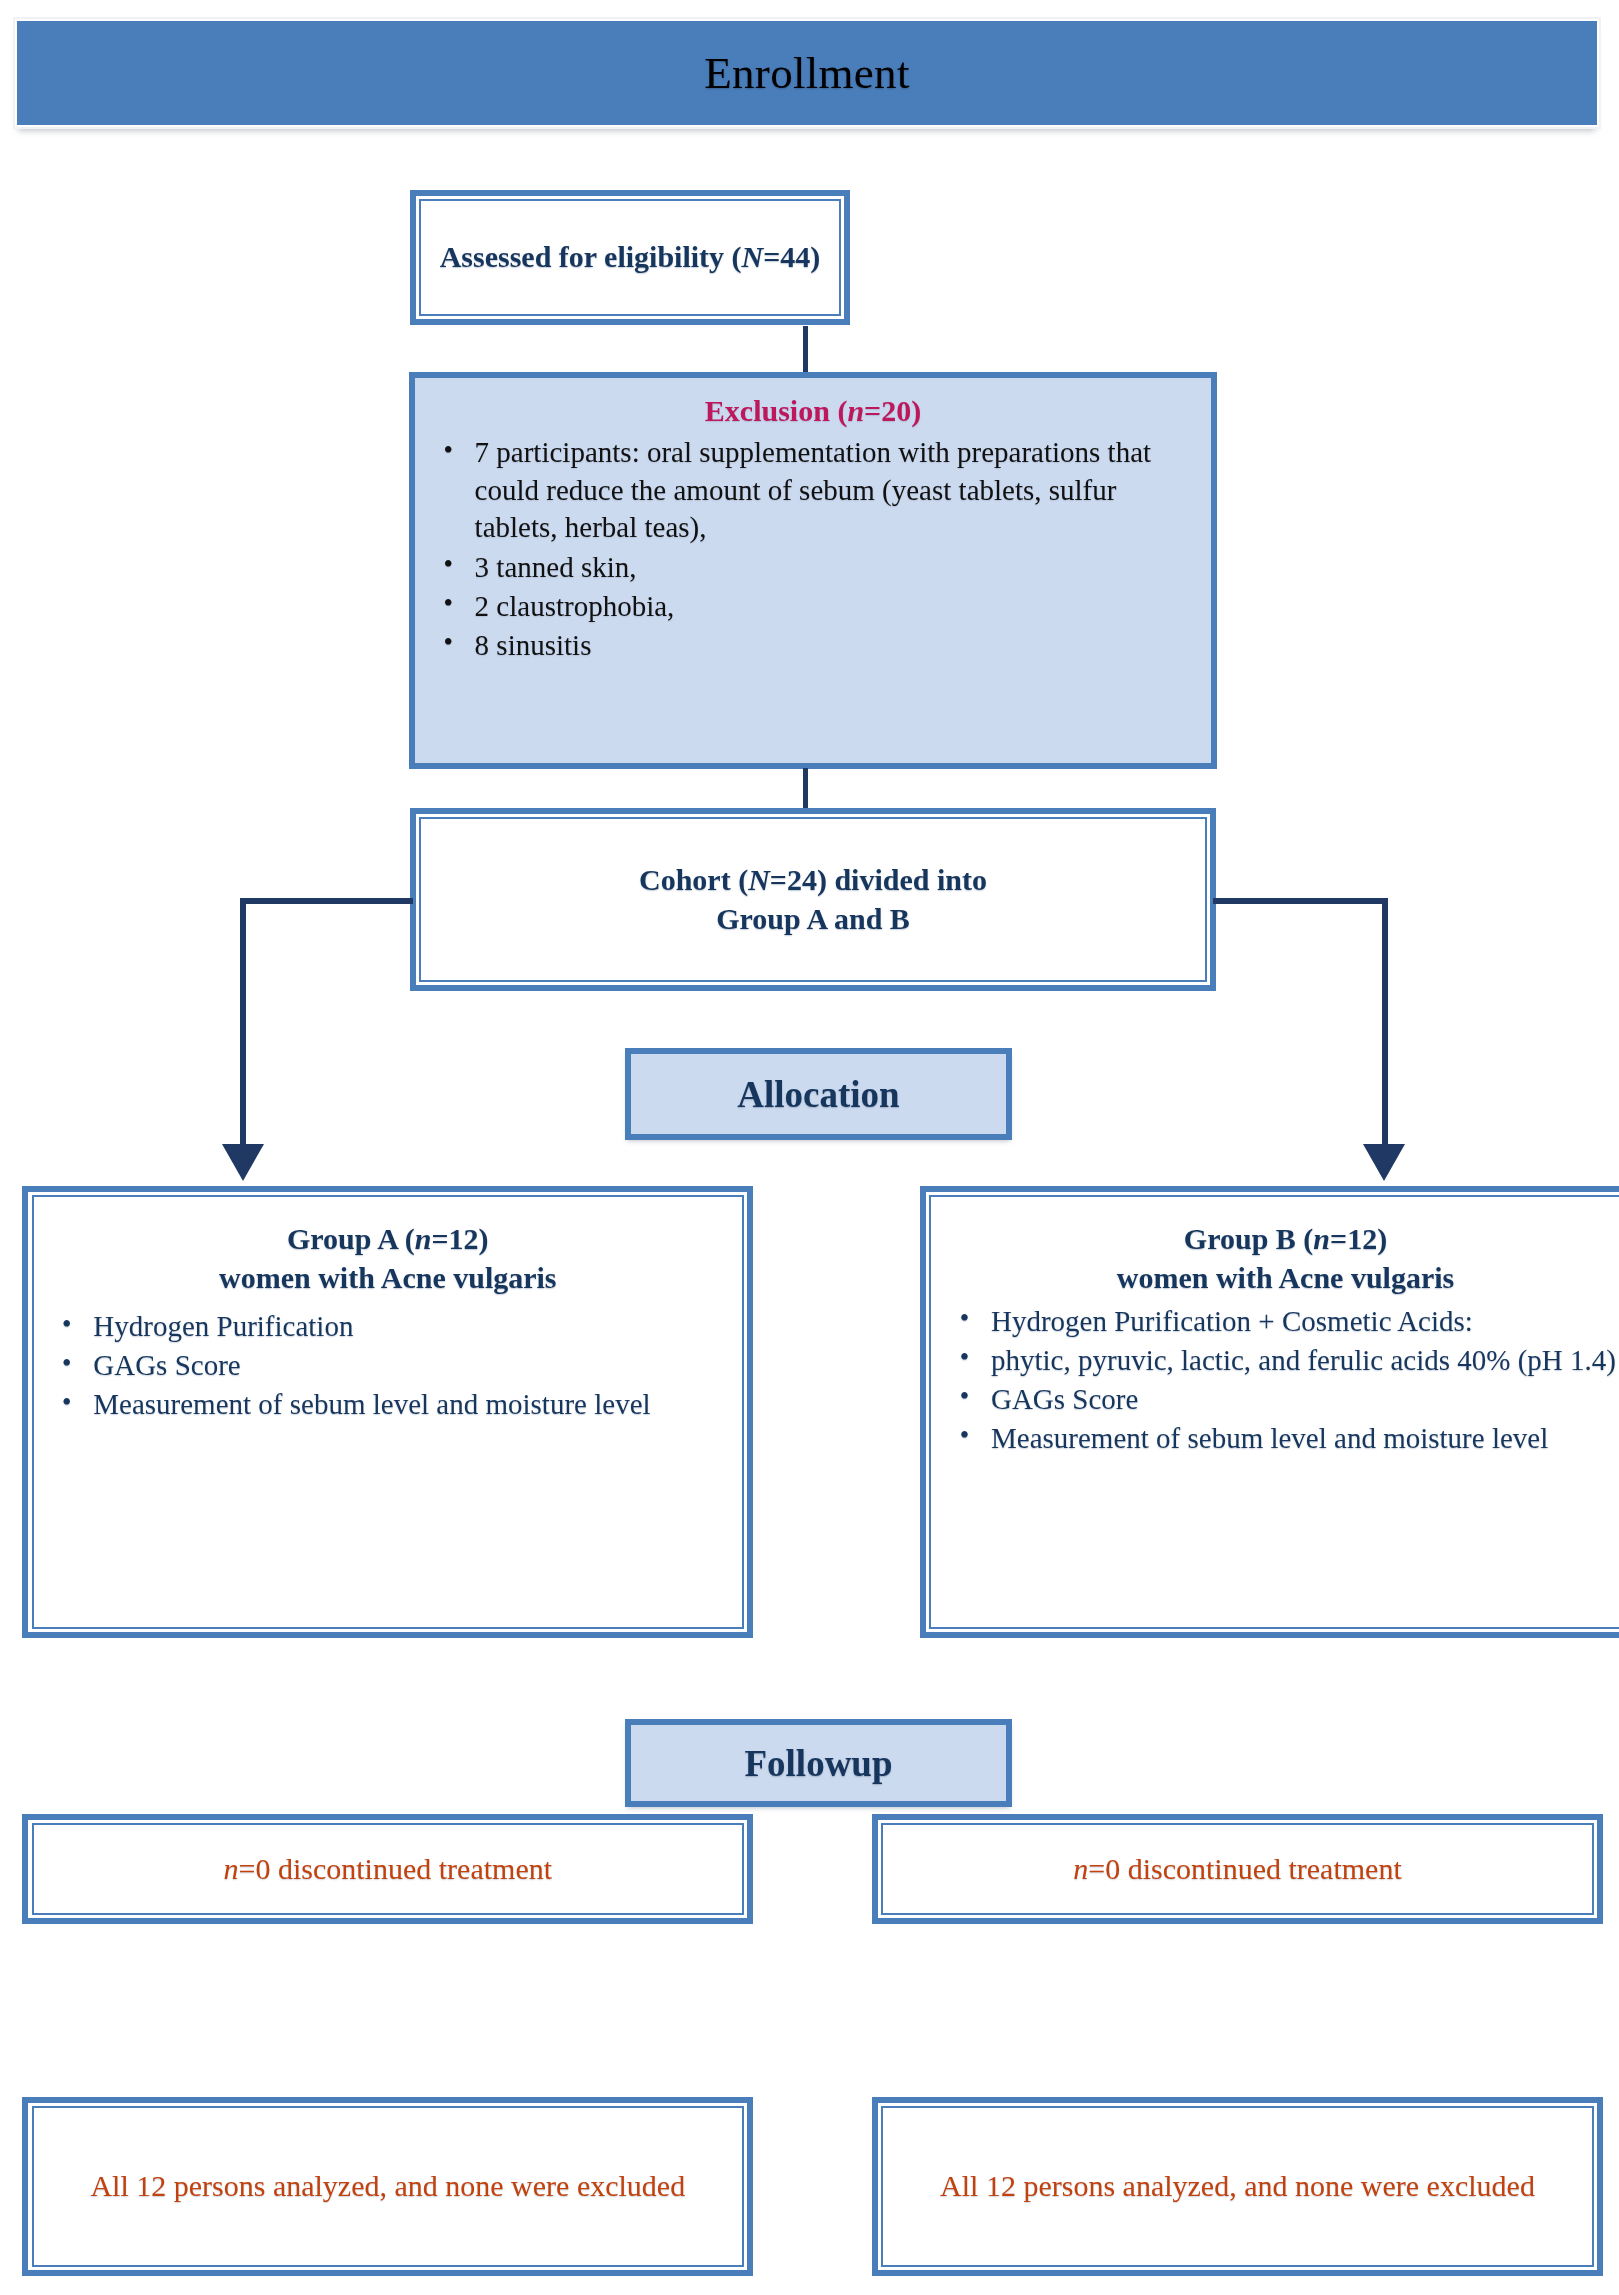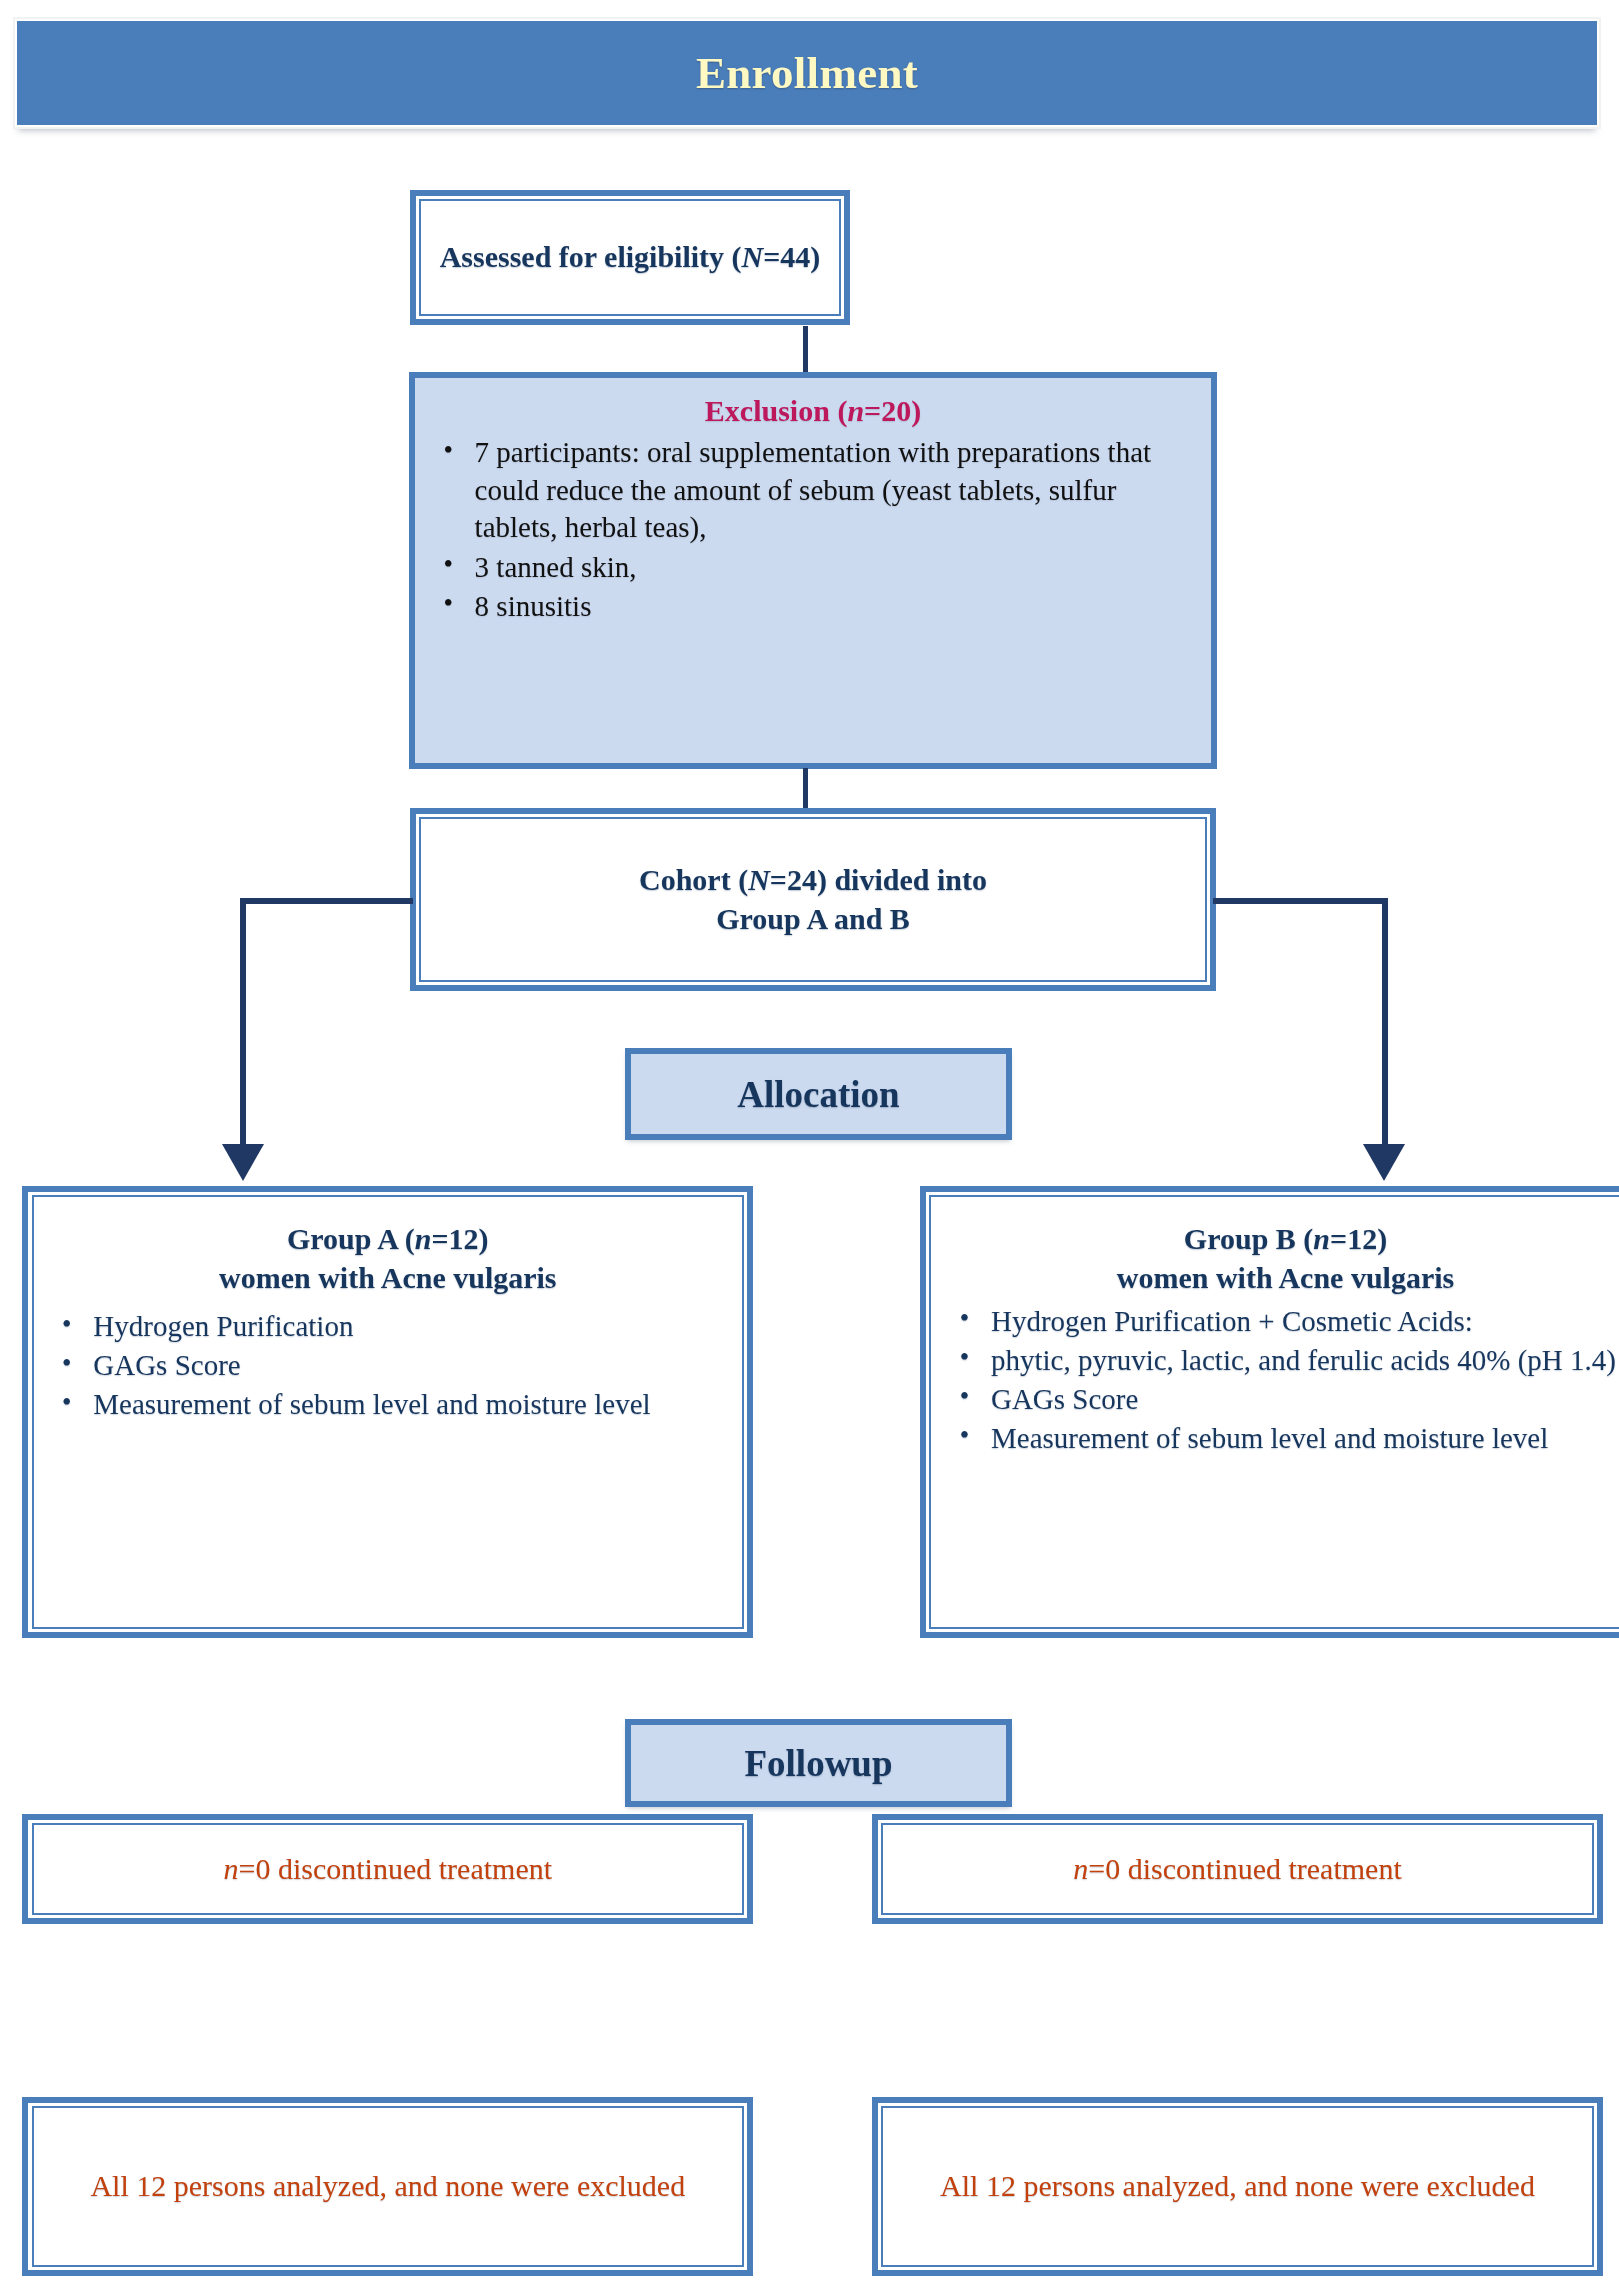--- a/index.html
+++ b/index.html
@@ -27,22 +27,22 @@
     height: 108px;
     background: #4A7EBB;
     border: 2px solid #ffffff;
     box-shadow: 0 0 0 2px #f2f2f2, 0 6.8px 6.8px -2.7px rgba(120,130,145,0.55);
     box-sizing: border-box;
     display: flex;
     align-items: center;
     justify-content: center;
   }
   .banner-title {
-    color: #fef9c3;
-    font-weight: bold;
+    color: #000000;
+    font-weight: normal;
     font-size: 45px;
     letter-spacing: 0.3px;
     text-shadow: 0 1.4px 2px rgba(40,60,90,0.45);
   }
 
   
   .dbox {
     position: absolute;
     background: #ffffff;
     border: 6.1px solid #4A7EBB;
@@ -173,20 +173,21 @@
     </div>
   </div>
 
   <div class="vline" style="left:803px; top:326px; width:5.4px; height:49px;"></div>
 
   <div class="fbox" style="left:409px; top:372px; width:808px; height:397px;">
     <div class="hdr-dark" style="margin-top:6.8px;"><span>Exclusion (</span><em class="ital">n</em><span>=20)</span></div>
     <ul class="bullets dark">
       <li>7 participants: oral supplementation with preparations that could reduce the amount of sebum (yeast tablets, sulfur tablets, herbal teas),</li>
       <li>3 tanned skin,</li>
+      <li>2 claustrophobia,</li>
       <li>8 sinusitis</li>
     </ul>
   </div>
 
   <div class="vline" style="left:803px; top:768px; width:5.4px; height:43px;"></div>
 
   <div class="dbox" style="left:410px; top:808px; width:806px; height:183px;">
     <div class="inner">
       <div class="hdr"><span>Cohort (</span><em class="ital">N</em><span>=24) divided into</span></div>
       <div class="hdr">Group A and B</div>

